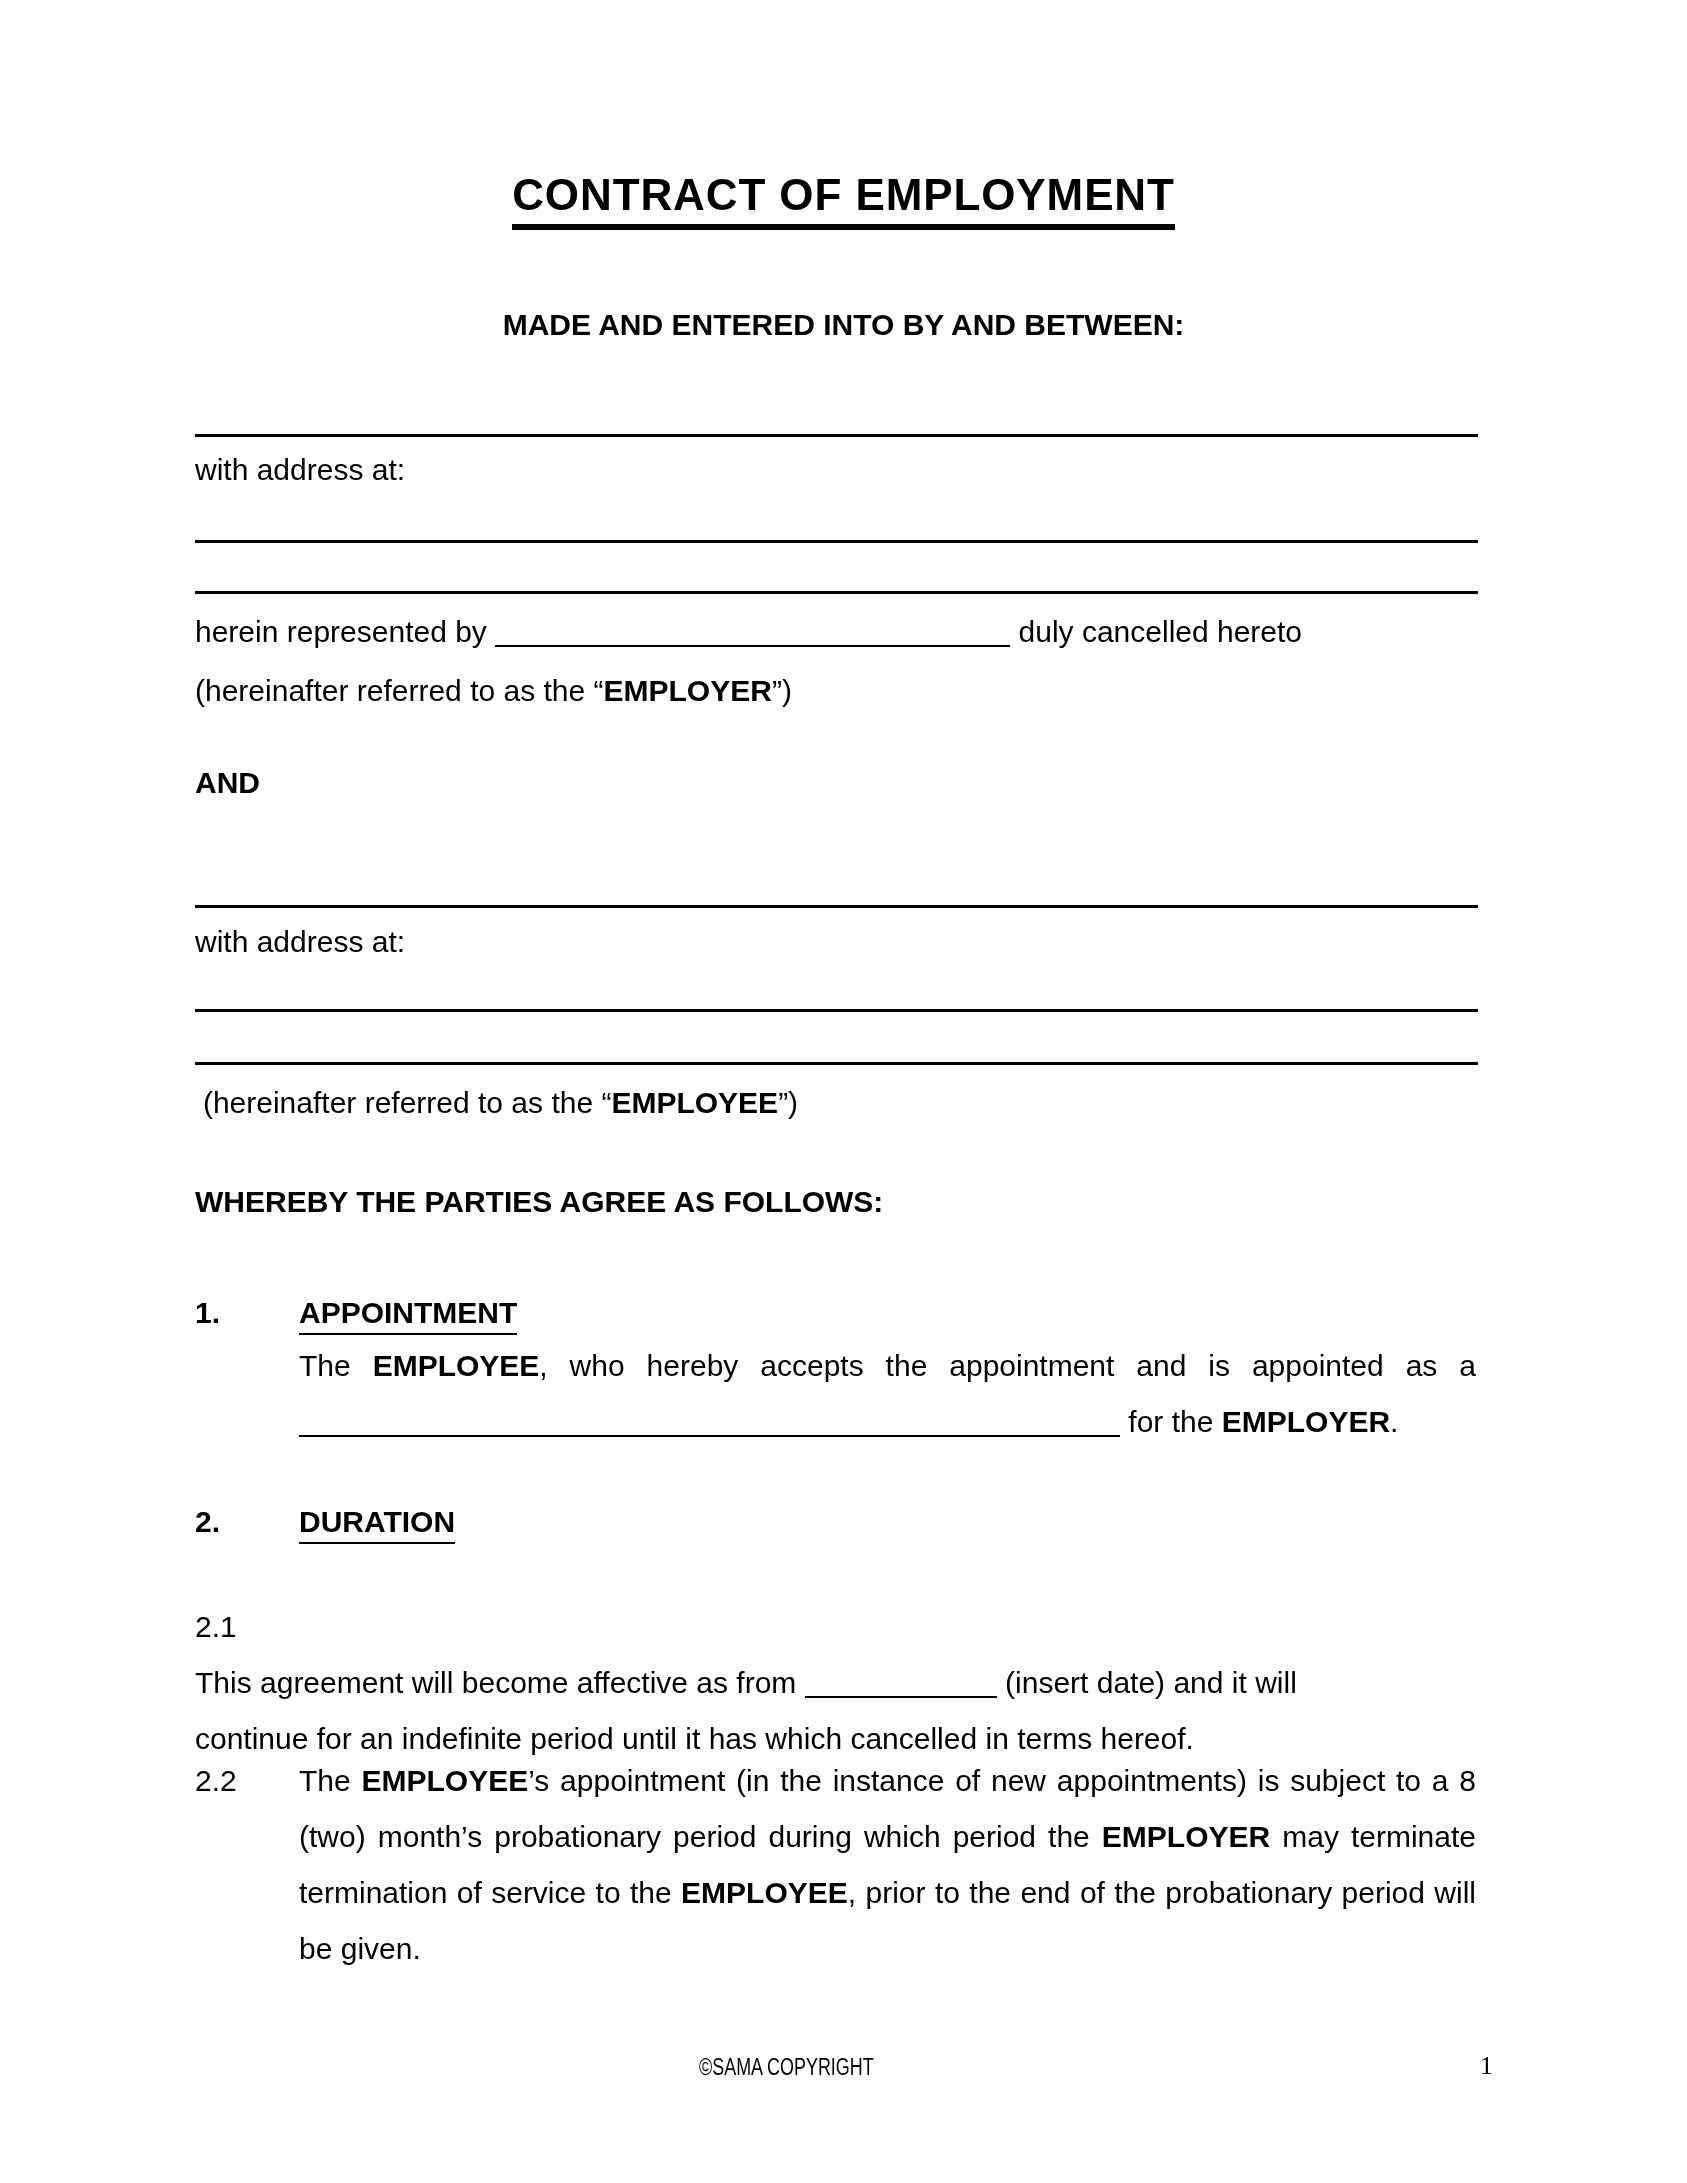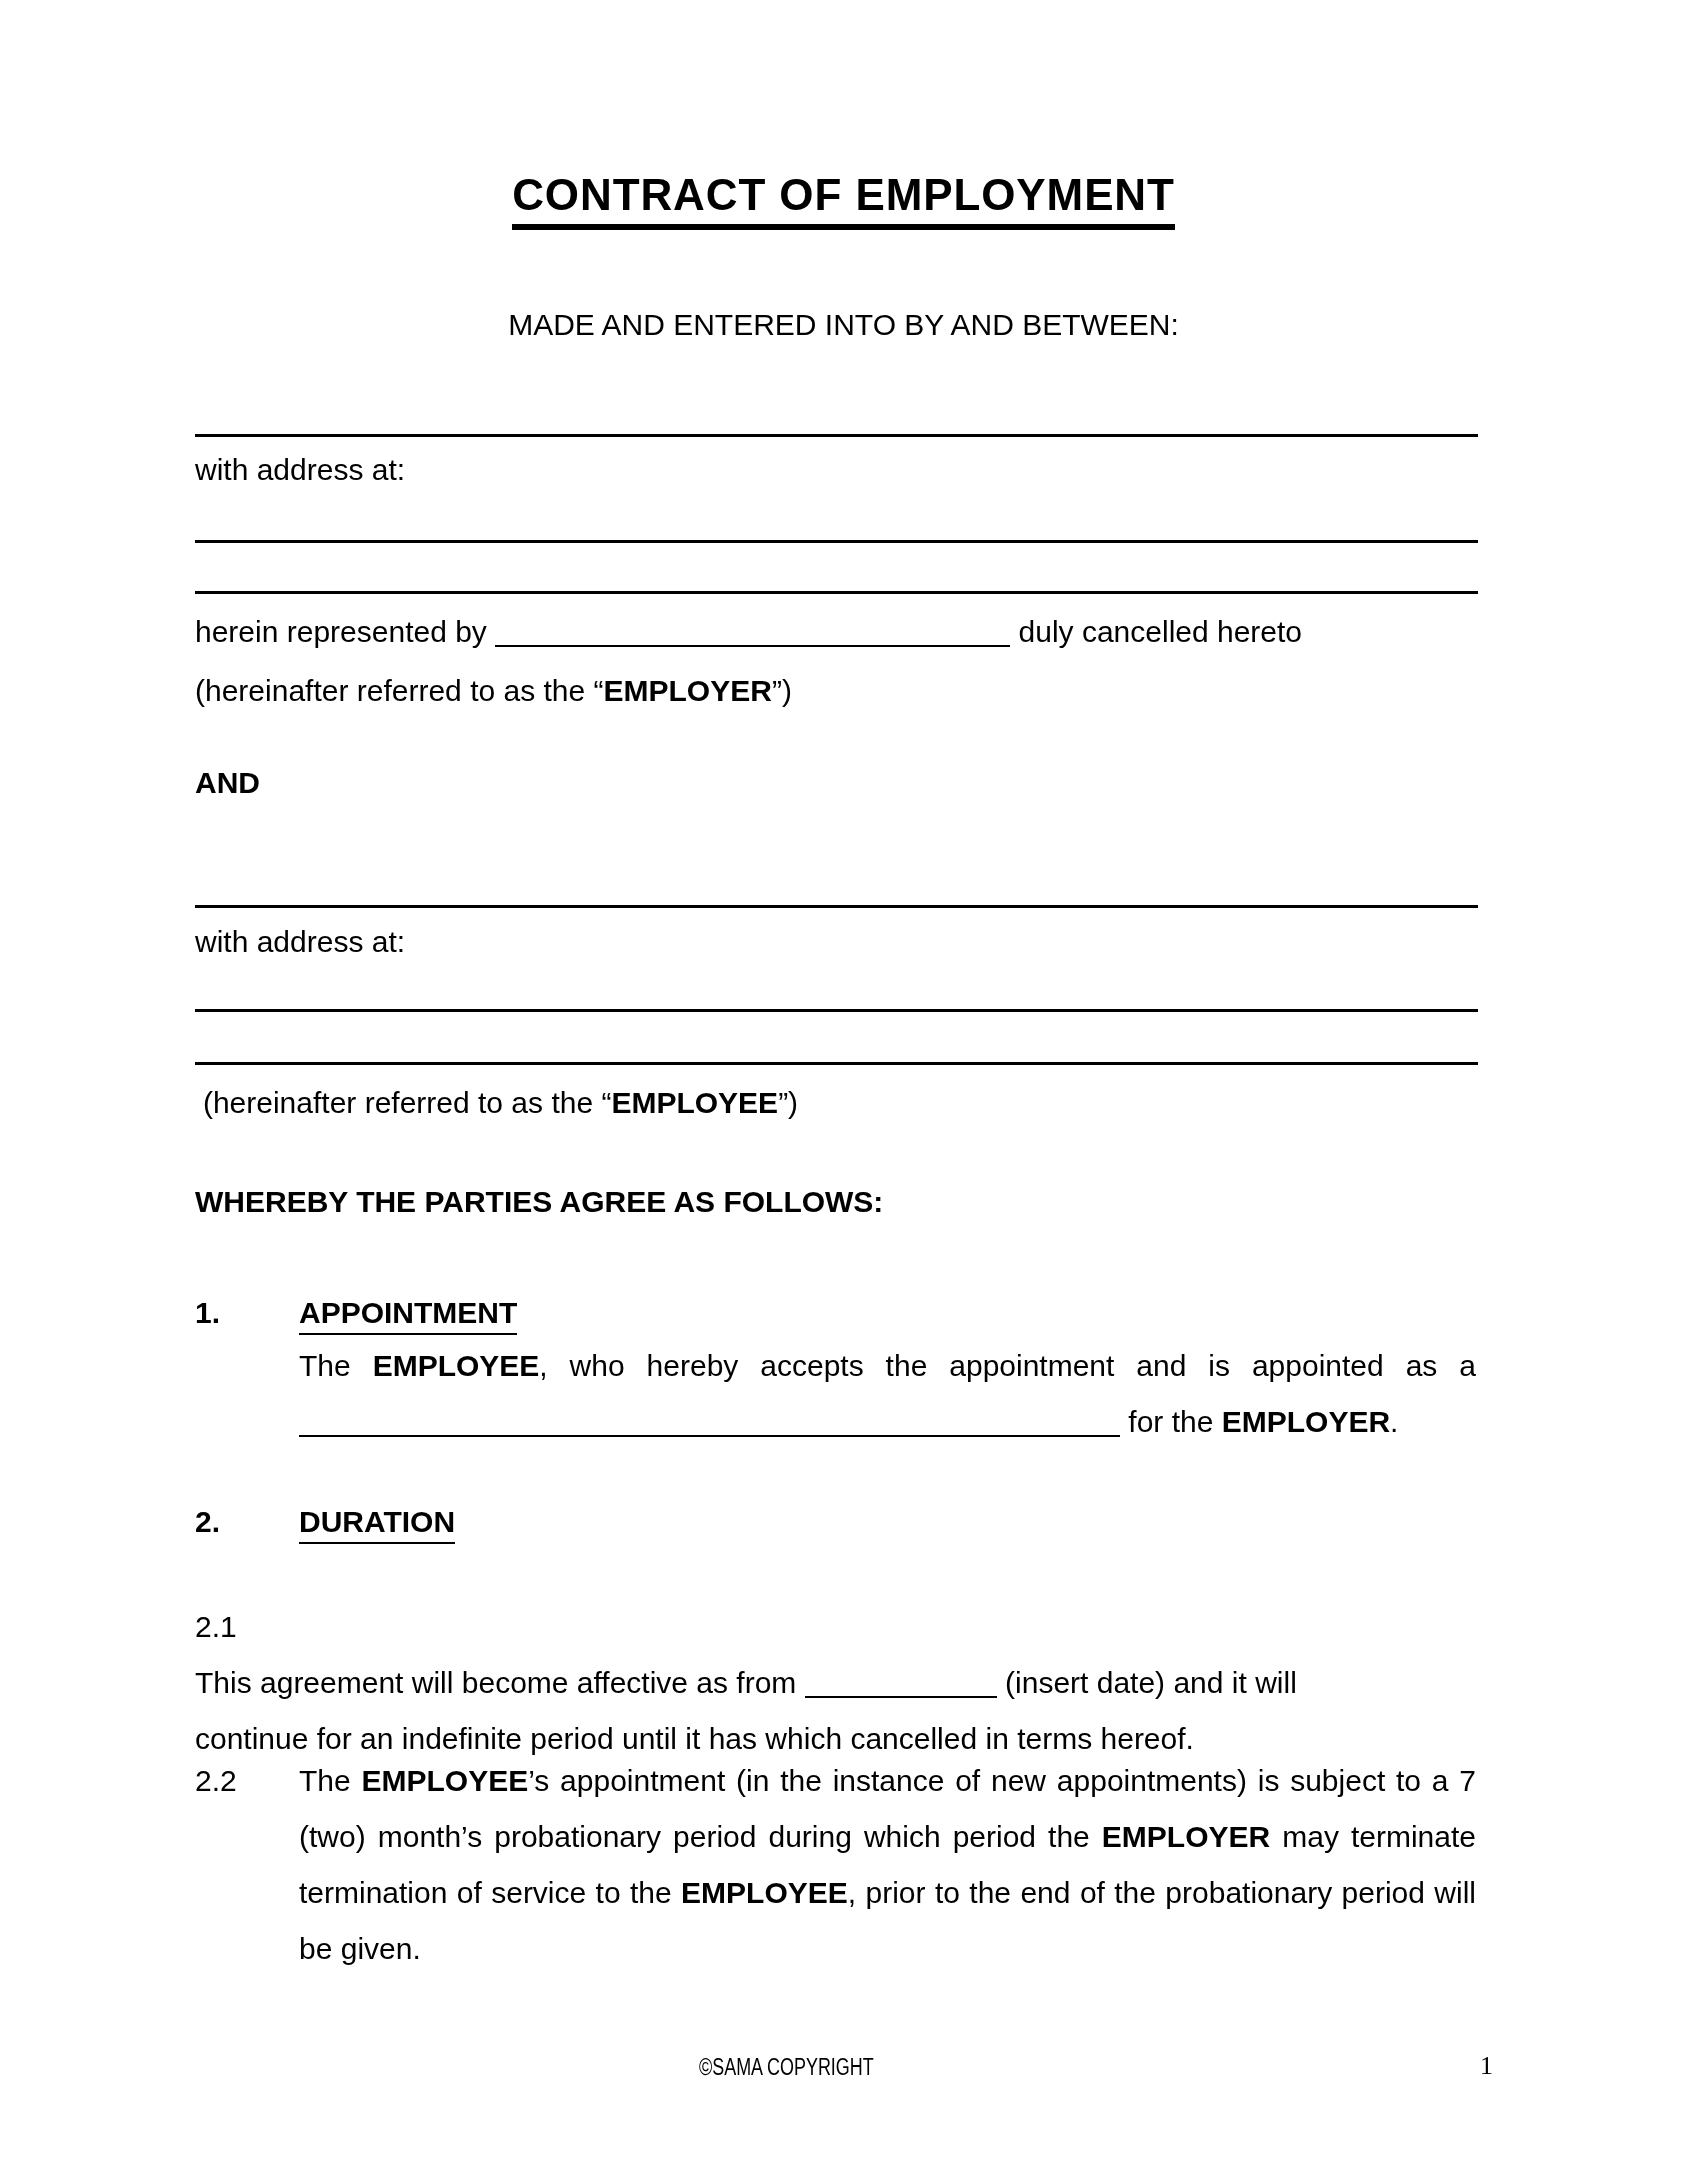--- a/index.html
+++ b/index.html
@@ -17,21 +17,21 @@
   .center-row { left: 0; width: 1687px; text-align: center; }
   .title-text {
     display: inline-block;
     font-weight: bold;
     font-size: 44px;
     line-height: 49px;
     padding-bottom: 5.2px;
     border-bottom: 6.1px solid #000;
     letter-spacing: 0.9px;
   }
-  .subtitle-text { font-weight: normal; line-height: 56px; }
+  .subtitle-text { font-weight: bold; line-height: 56px; }
   .bodyline { left: 195px; width: 1281px; line-height: 56px; }
   .rule {
     left: 195px; width: 1283px; height: 0;
     border-top: 3.5px solid #000;
   }
   .blank {
     display: inline-block;
     height: 0;
     border-bottom: 2.6px solid #000;
     vertical-align: -5.2px;
@@ -136,21 +136,21 @@
         <span>This agreement will become affective as from </span><span class="blank blank-date"></span><span> (insert date) and it will</span>
       </div>
       <div class="nline">continue for an indefinite period until it has which cancelled in terms hereof.</div>
     </div>
   </div>
 
   <div class="abs hang" style="top:1753px;">
     <span class="num">2.2</span>
     <div class="body">
       <div class="jline">
-        <span>The </span><span class="bold">EMPLOYEE</span><span>’s appointment (in the instance of new appointments) is subject to a 7</span>
+        <span>The </span><span class="bold">EMPLOYEE</span><span>’s appointment (in the instance of new appointments) is subject to a 8</span>
       </div>
       <div class="jline">
         <span>(two) month’s probationary period during which period the </span><span class="bold">EMPLOYER</span><span> may terminate</span>
       </div>
       <div class="jline">
         <span>termination of service to the </span><span class="bold">EMPLOYEE</span><span>, prior to the end of the probationary period will</span>
       </div>
       <div class="nline">be given.</div>
     </div>
   </div>

